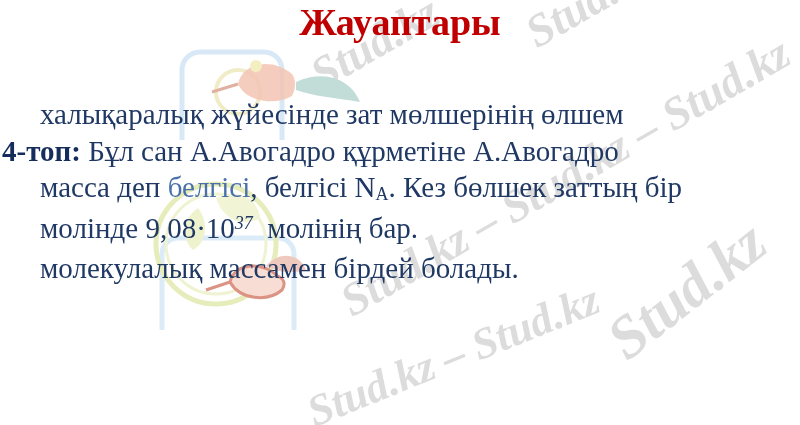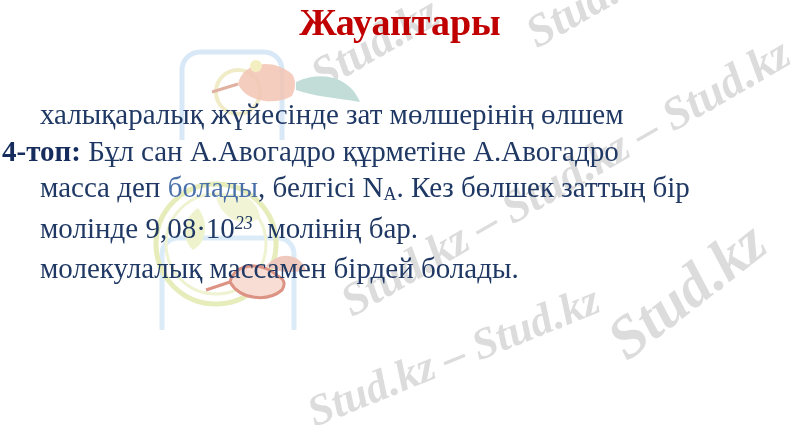--- a/index.html
+++ b/index.html
@@ -108,18 +108,18 @@
       <path d="M130 118 C 112 102 86 106 82 124 C 92 142 120 144 134 132 C 138 126 136 121 130 118 Z" fill="#f7ddd3" stroke="#dc9383" stroke-width="3"></path>
       <path d="M82 124 L 58 132" stroke="#dc9383" stroke-width="3" fill="none"></path>
     </g>
   </svg>
 
   <h1 class="title">Жауаптары</h1>
 
   <div class="content" id="content">
       <div class="tline ind"><span>халықаралық жүйесінде зат мөлшерінің өлшем</span></div>
       <div class="tline"><span class="lbl">4-топ:</span><span> Бұл сан А.Авогадро құрметіне А.Авогадро</span></div>
-      <div class="tline ind"><span>масса деп </span><span class="lt">болады</span><span>, белгісі N</span><span class="sub">A</span><span>. Кез бөлшек заттың бір</span></div>
-      <div class="tline ind"><span>молінде 9,08·10</span><span class="sup">23</span><span>  молінің бар.</span></div>
+      <div class="tline ind"><span>масса деп </span><span class="lt">белгісі</span><span>, белгісі N</span><span class="sub">A</span><span>. Кез бөлшек заттың бір</span></div>
+      <div class="tline ind"><span>молінде 9,08·10</span><span class="sup">37</span><span>  молінің бар.</span></div>
       <div class="tline ind"><span>молекулалық массамен бірдей болады.</span></div>
     </div>
 
 </div>
 
 </body></html>

